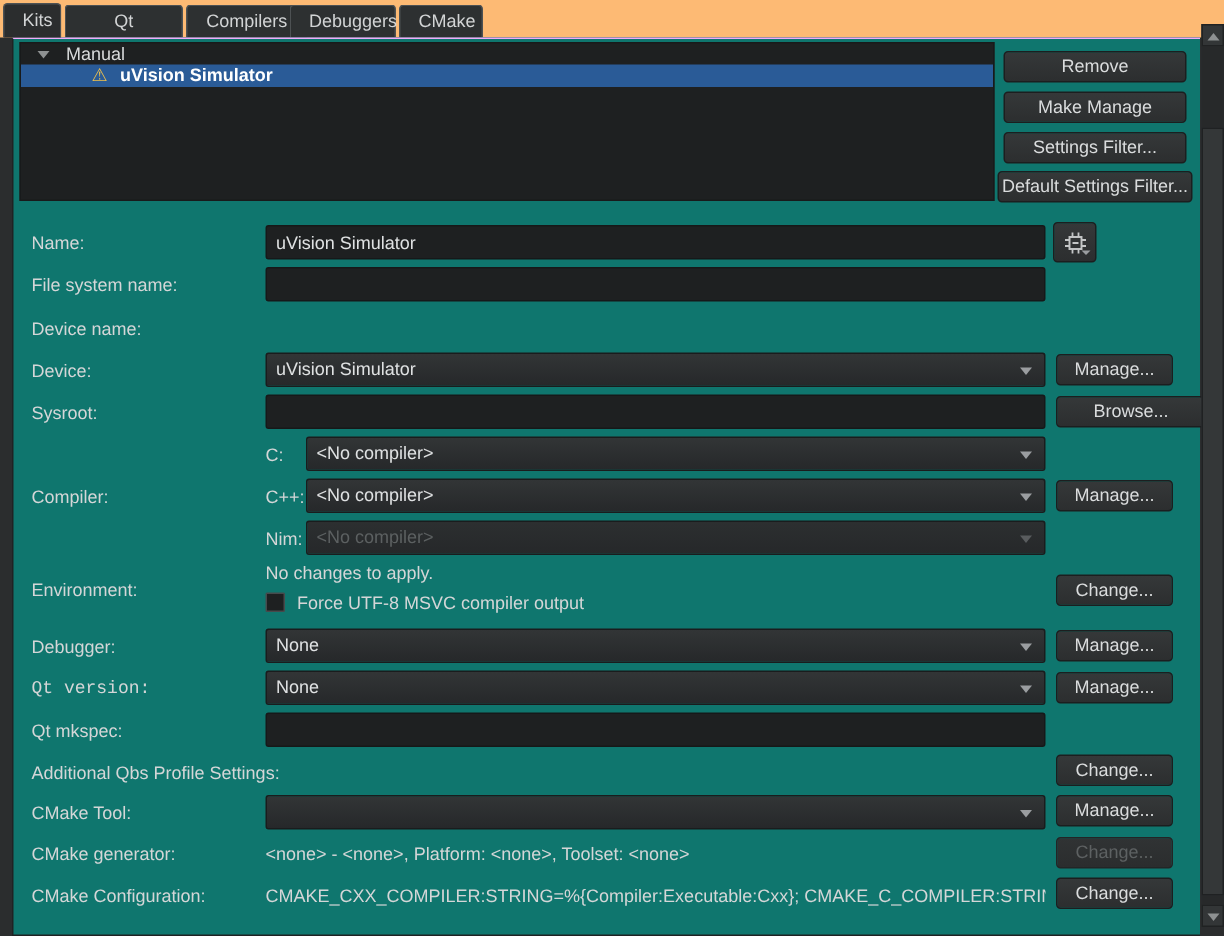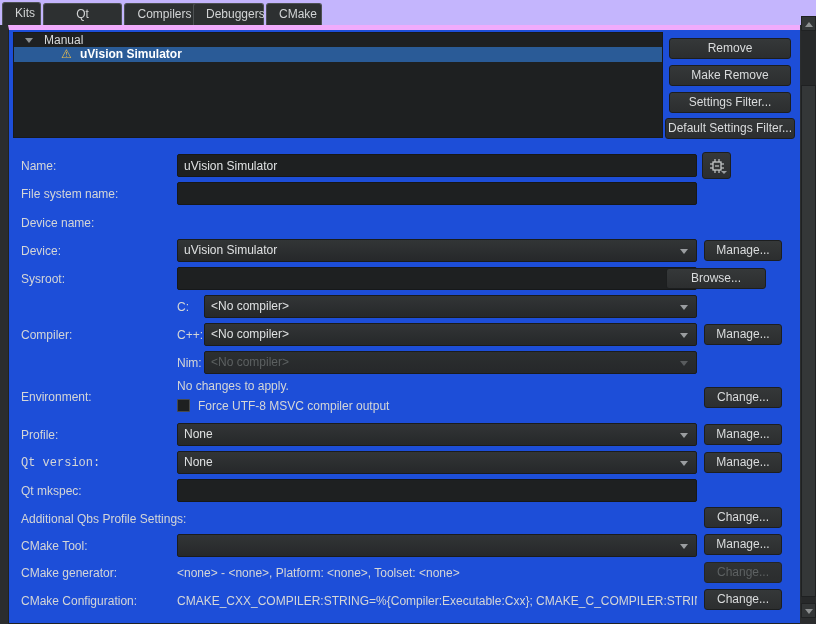--- a/index.html
+++ b/index.html
@@ -1,29 +1,29 @@
 <!DOCTYPE html>
 <html><head>
 <meta charset="utf-8">
 <style>
   * { margin:0; padding:0; box-sizing:border-box; }
   html,body { width:816px; height:624px; overflow:hidden; background:#2b2d2e;
               font-family:"Liberation Sans","DejaVu Sans",sans-serif; font-size:12px; color:#d4d6d7; }
   .root { position:relative; width:816px; height:624px; background:#2b2d2e; }
 
   
-  .tabbar { position:absolute; left:0; top:0; width:816px; height:25px; background:#c4b5fd; }
+  .tabbar { position:absolute; left:0; top:0; width:816px; height:25px; background:#fdba74; }
   .tab { position:absolute; top:3px; height:22px; padding:0 12px; line-height:21px;
          background:#2d3031; border:1px solid #4d5153; border-bottom:none;
          border-radius:3px 3px 0 0; color:#d2d4d5; text-align:center; }
   .tab.active { top:2px; height:23px; background:#2b2d2e; z-index:3; }
 
   
   .pane { position:absolute; left:8px; top:25px; width:792px; height:599px;
-          background:#1d4ed8; border-left:1px solid #202223; border-top:5px solid #f0abfc;
+          background:#0f766e; border-left:1px solid #202223; border-top:1px solid #f0abfc;
           border-bottom:1px solid #202223; }
 
   
   .kit-list { position:absolute; left:4px; top:2px; width:650px; height:106px;
               background:#1e2021; border:1px solid #181a1b; }
   .tree-row { position:relative; width:100%; height:14px; line-height:14px; color:#d8dadb; }
   .tree-row.selected { height:15px; background:#2a5b97; color:#ffffff; font-weight:bold; }
   .tri-down { position:absolute; left:11px; top:5px; width:0; height:0;
               border-left:4px solid transparent; border-right:4px solid transparent;
               border-top:5px solid #8e9192; }
@@ -89,21 +89,21 @@
         <span class="tri-down"></span>
         <span class="group-label">Manual</span>
       </div>
       <div class="tree-row selected">
         <span class="warn-icon">⚠</span>
         <span class="kit-label">uVision Simulator</span>
       </div>
     </div>
 
     <div class="btn" style="left:660px;top:8px;width:122px;">Remove</div>
-    <div class="btn" style="left:660px;top:35px;width:122px;">Make Remove</div>
+    <div class="btn" style="left:660px;top:35px;width:122px;">Make Manage</div>
     <div class="btn" style="left:656px;top:88px;width:130px;">Default Settings Filter...</div>
     <div class="btn" style="left:660px;top:62px;width:122px;">Settings Filter...</div>
 
     <div class="lbl" style="left:12px;top:129px;">Name:</div>
     <input class="field" style="left: 168px; top: 124px; width: 520px;" value="uVision Simulator">
     <div class="icon-btn" style="left:693px;top:122px;">
       <svg width="18" height="18" viewBox="0 0 18 18">
         <rect x="5" y="5" width="8" height="8" fill="none" stroke="#c4c6c7" stroke-width="1.3"></rect>
         <line x1="7" y1="2" x2="7" y2="5" stroke="#c4c6c7" stroke-width="1.2"></line>
         <line x1="11" y1="2" x2="11" y2="5" stroke="#c4c6c7" stroke-width="1.2"></line>
@@ -125,21 +125,21 @@
 
     <div class="lbl" style="left:12px;top:214px;">Device:</div>
     <div class="combo" style="left:168px;top:209px;width:520px;">
       <span>uVision Simulator</span>
       <span class="arrow"></span>
     </div>
     <div class="btn" style="left:695px;top:210px;width:78px;">Manage...</div>
 
     <div class="lbl" style="left:12px;top:242px;">Sysroot:</div>
     <input class="field" style="left: 168px; top: 237px; width: 520px;" value="">
-    <div class="btn" style="left:657px;top:238px;width:100px;">Browse...</div>
+    <div class="btn" style="left:695px;top:238px;width:100px;">Browse...</div>
 
     <div class="lbl" style="left:12px;top:298px;">Compiler:</div>
 
     <div class="sublbl" style="left:168px;top:270px;">C:</div>
     <div class="combo" style="left:195px;top:265px;width:493px;">
       <span>&lt;No compiler&gt;</span>
       <span class="arrow"></span>
     </div>
 
     <div class="sublbl" style="left:168px;top:298px;">C++:</div>
@@ -154,21 +154,21 @@
       <span>&lt;No compiler&gt;</span>
       <span class="arrow"></span>
     </div>
 
     <div class="lbl" style="left:12px;top:360px;">Environment:</div>
     <div class="txt" style="left:168px;top:349px;">No changes to apply.</div>
     <div class="checkbox" style="left:168px;top:369px;"></div>
     <div class="txt" style="left:189px;top:369px;">Force UTF-8 MSVC compiler output</div>
     <div class="btn" style="left:695px;top:357px;width:78px;">Change...</div>
 
-    <div class="lbl" style="left:12px;top:398px;">Profile:</div>
+    <div class="lbl" style="left:12px;top:398px;">Debugger:</div>
     <div class="combo" style="left:168px;top:393px;width:520px;">
       <span>None</span>
       <span class="arrow"></span>
     </div>
     <div class="btn" style="left:695px;top:394px;width:78px;">Manage...</div>
 
     <div class="lbl" style="left:12px;top:426px;font-family:Liberation Mono, monospace;">Qt version:</div>
     <div class="combo" style="left:168px;top:421px;width:520px;">
       <span>None</span>
       <span class="arrow"></span>

